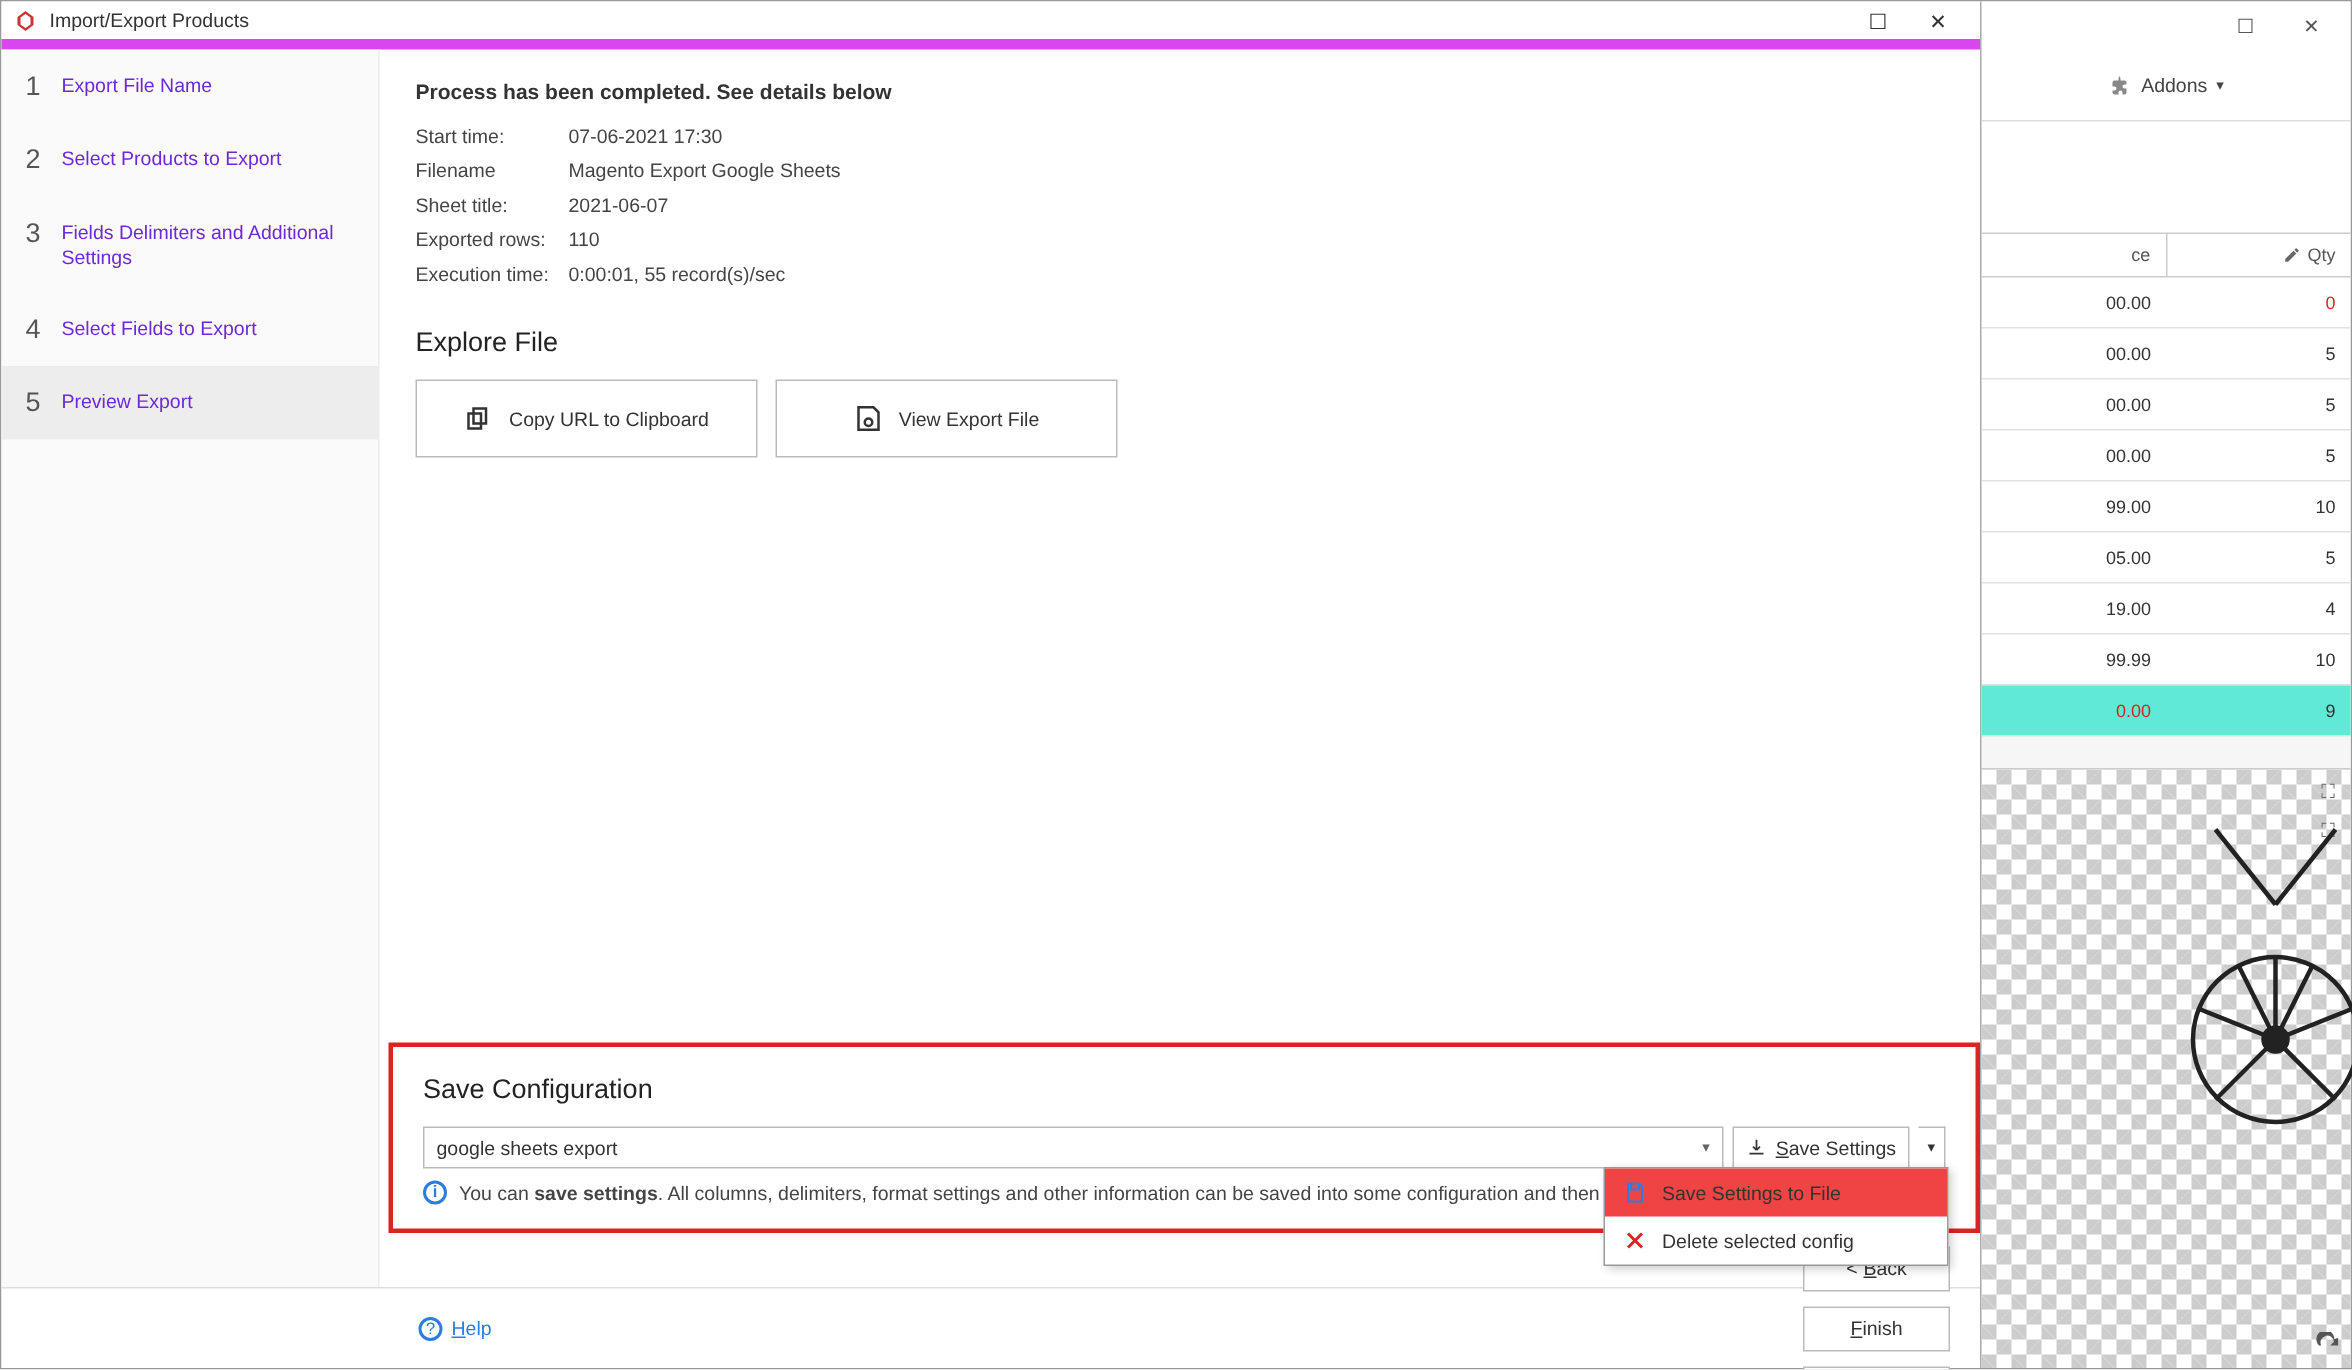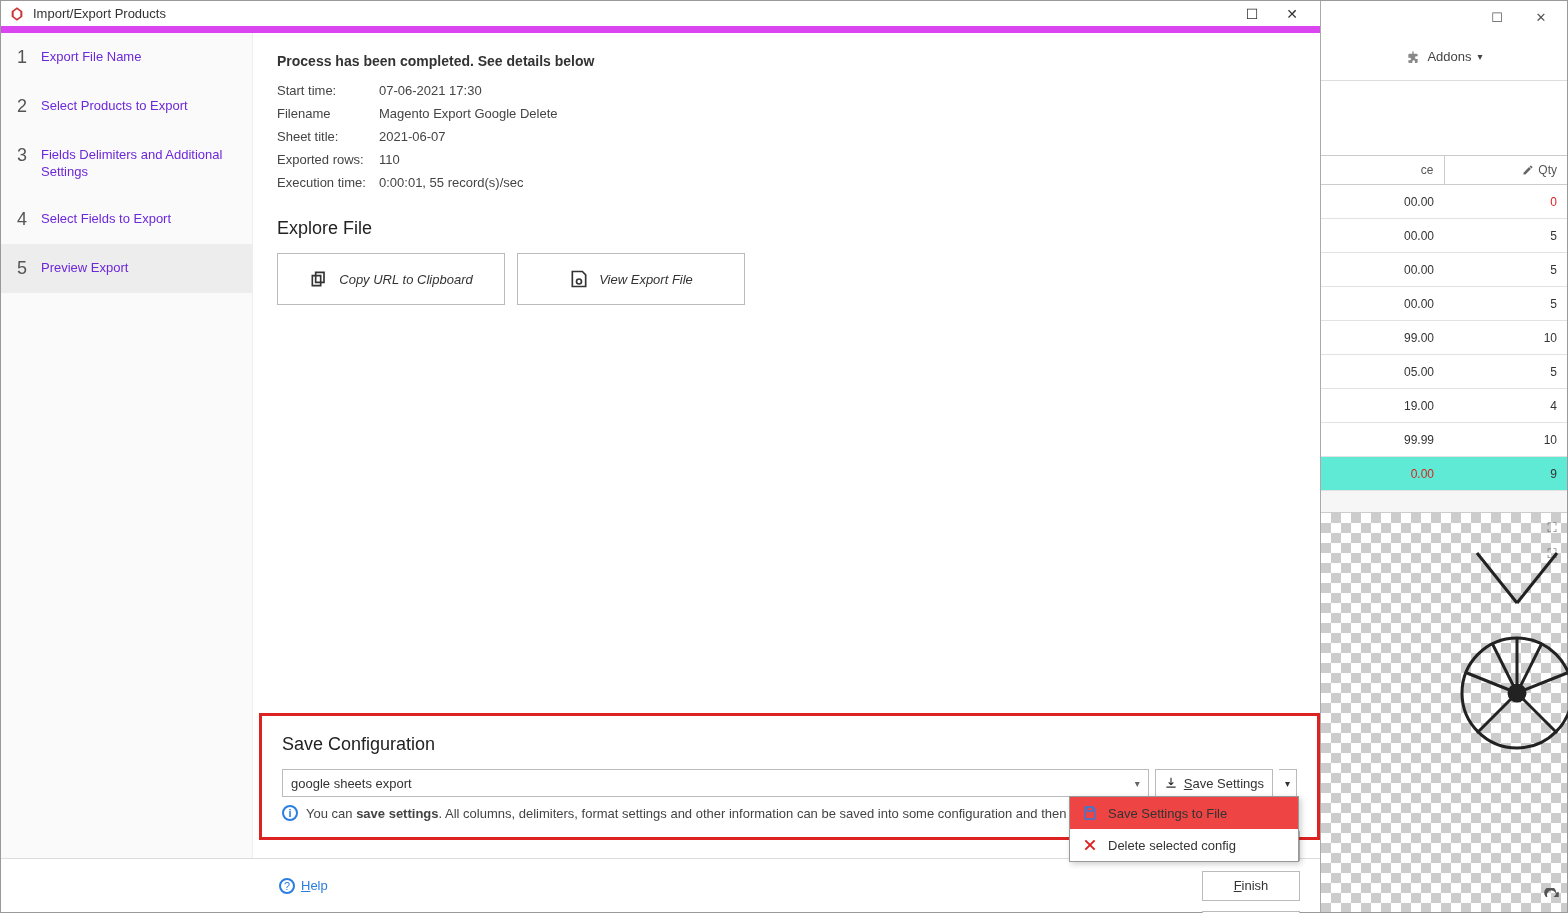--- a/index.html
+++ b/index.html
@@ -42,30 +42,30 @@
 
 
 .content { flex: 1; padding: 20px 24px 12px 24px; position: relative; display: flex; flex-direction: column; }
 .proc-title { font-weight: bold; font-size: 14px; margin-bottom: 10px; }
 .info-table { margin-bottom: 18px; }
 .info-row { display: flex; padding: 4px 0; font-size: 13px; color: #444;}
 .info-row .k { width: 102px; }
 .info-row .v { }
 .section-title { font-size: 18px; color: #222; margin: 6px 0 14px 0; font-weight: 400; }
 
-.btn-row { display: flex; gap: 12px; font-style: italic; }
+.btn-row { display: flex; gap: 12px; }
 .big-btn { border: 1px solid #bbb; background: #fff; width: 228px; height: 52px; display: flex; align-items: center; justify-content: center; gap: 10px; cursor: pointer; font-size: 13px; }
 .big-btn svg { width: 20px; height: 20px; }
 
 
 .save-config-wrap {
   position: absolute;
   left: 258px;
   right: 0;
-  bottom: 72px;
+  bottom: 90px;
   padding: 18px 20px 16px 20px;
   border: 3px solid #d22;
 }
 .save-config-wrap .section-title { margin-top: 0; }
 .sc-row { display: flex; gap: 6px; align-items: center; margin-bottom: 8px; }
 .sc-input { flex: 1; border: 1px solid #bbb; height: 28px; padding: 0 8px; font-size: 13px; position: relative; display: flex; align-items: center;}
 .sc-input::after { content: "▾"; position: absolute; right: 8px; color: #666; font-size: 10px;}
 .sc-save-btn { border: 1px solid #bbb; height: 28px; display: flex; align-items: center; padding: 0 8px; gap: 6px; background: #fff; cursor: pointer;}
 .sc-dd-btn { border: 1px solid #bbb; border-left: none; height: 28px; width: 18px; display:flex; align-items:center; justify-content:center; background:#fff; cursor:pointer; font-size:10px;}
 .sc-hint { display:flex; align-items:center; gap:8px; font-size: 13px; color:#444; }
@@ -177,21 +177,21 @@
 
       <div class="content">
         <div class="proc-title">Process has been completed. See details below</div>
         <div class="info-table">
           <div class="info-row">
               <div class="k">Start time:</div>
               <div class="v">07-06-2021 17:30</div>
             </div>
           <div class="info-row">
               <div class="k">Filename</div>
-              <div class="v">Magento Export Google Delete</div>
+              <div class="v">Magento Export Google Sheets</div>
             </div>
           <div class="info-row">
               <div class="k">Sheet title:</div>
               <div class="v">2021-06-07</div>
             </div>
           <div class="info-row">
               <div class="k">Exported rows:</div>
               <div class="v">110</div>
             </div>
           <div class="info-row">

